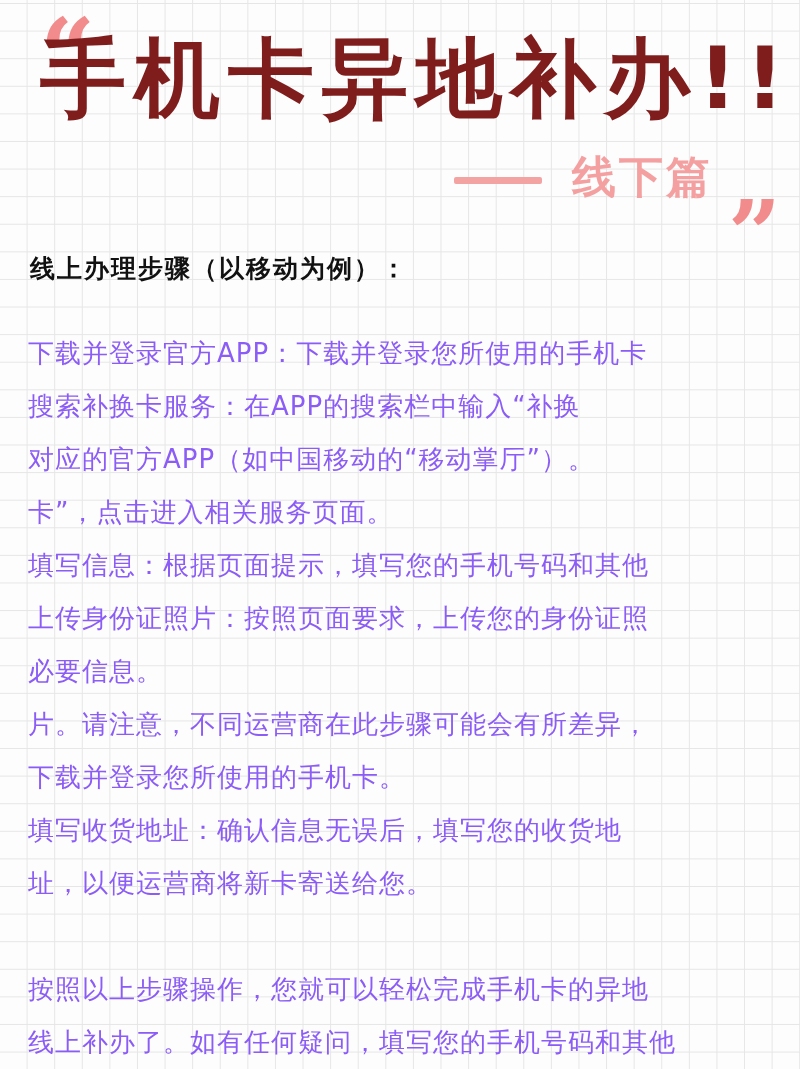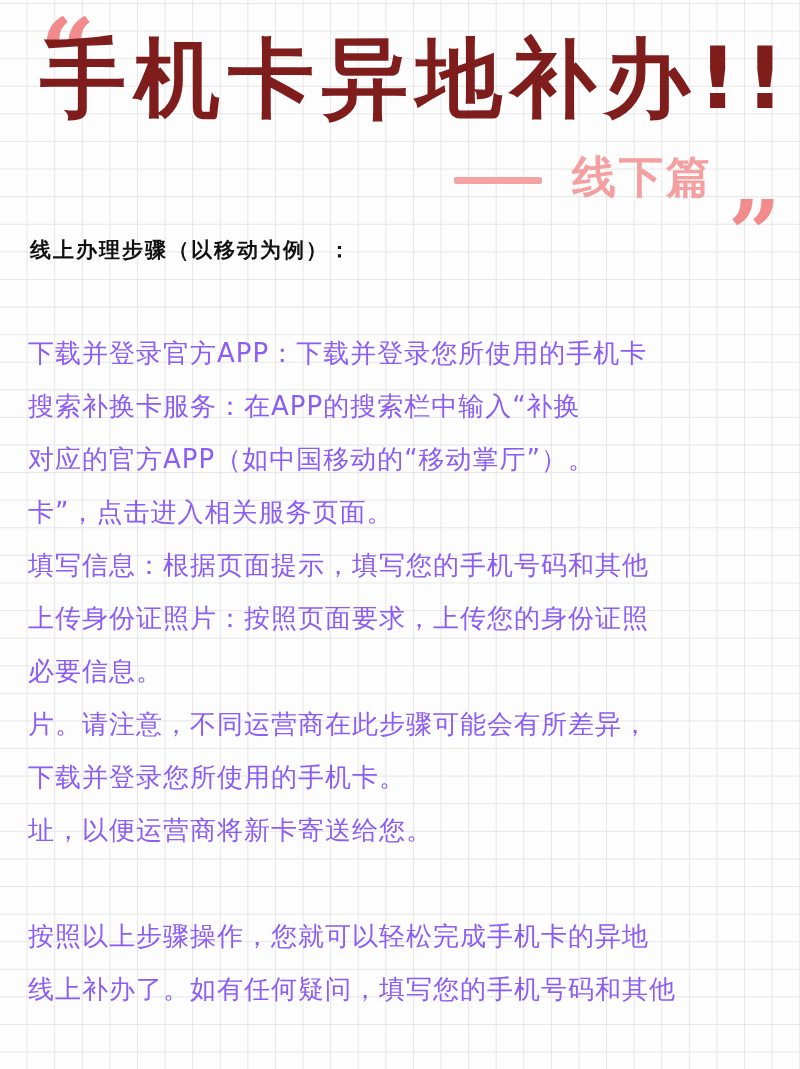--- a/index.html
+++ b/index.html
@@ -71,22 +71,22 @@
       font-size: 44px;
       font-weight: bold;
       color: #f4a0a0;
       letter-spacing: 3px;
       line-height: 1;
       font-family: Liberation Mono, monospace;
     }
     .section-heading {
       position: absolute;
       left: 30px;
-      top: 236px;
-      font-size: 21px;
+      top: 252px;
+      font-size: 25px;
       font-weight: bold;
       letter-spacing: 2px;
       white-space: nowrap;
     }
     .body-text {
       position: absolute;
       left: 28px;
       top: 327px;
       width: 760px;
       font-size: 26px;
@@ -121,18 +121,19 @@
 <div class="body-text">
   <div class="line">下载并登录官方APP：下载并登录您所使用的手机卡</div>
   <div class="line">搜索补换卡服务：在APP的搜索栏中输入“补换</div>
   <div class="line">对应的官方APP（如中国移动的“移动掌厅”）。</div>
   <div class="line">卡”，点击进入相关服务页面。</div>
   <div class="line">填写信息：根据页面提示，填写您的手机号码和其他</div>
   <div class="line">上传身份证照片：按照页面要求，上传您的身份证照</div>
   <div class="line">必要信息。</div>
   <div class="line">片。请注意，不同运营商在此步骤可能会有所差异，</div>
   <div class="line">下载并登录您所使用的手机卡。</div>
+  <div class="line">填写收货地址：确认信息无误后，填写您的收货地</div>
   <div class="line">址，以便运营商将新卡寄送给您。</div>
   <div class="gap"></div>
   <div class="line">按照以上步骤操作，您就可以轻松完成手机卡的异地</div>
   <div class="line">线上补办了。如有任何疑问，填写您的手机号码和其他</div>
 
 </div>
 
 </body></html>

